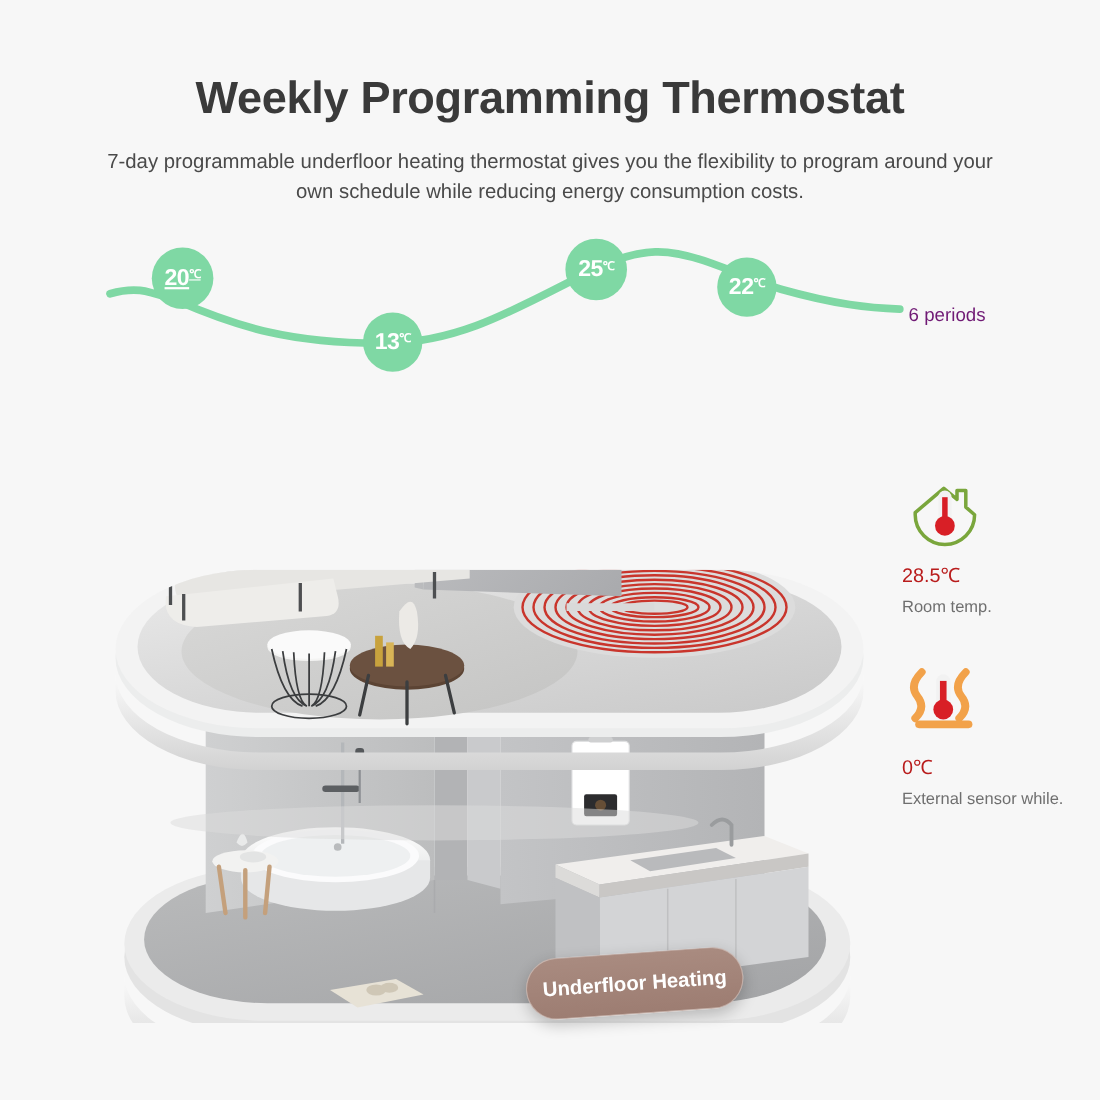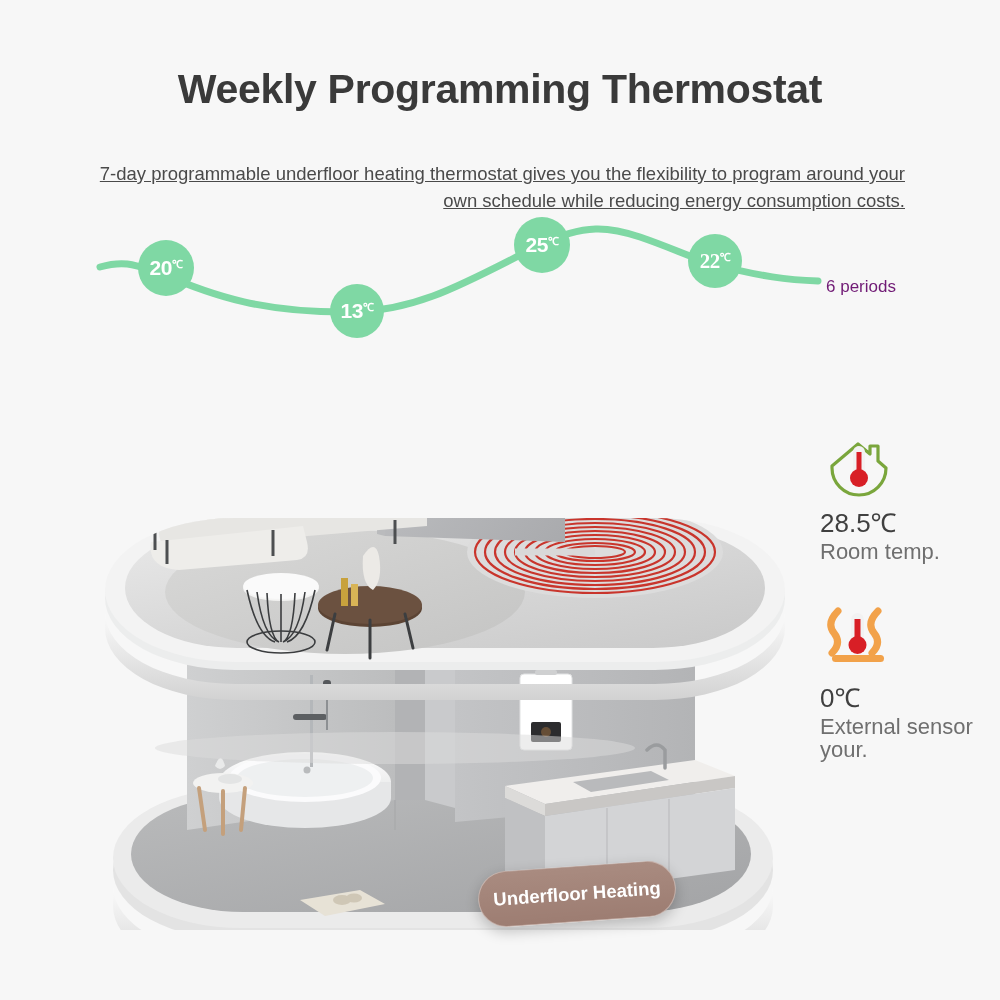--- a/index.html
+++ b/index.html
@@ -10,43 +10,43 @@
     overflow:hidden;position:relative;
   }
   .stage{position:absolute;inset:0;}
 
   
   .title{
     position:absolute;left:0;right:0;top:66px;text-align:center;
     font-size:41px;font-weight:bold;color:#3a3a3a;letter-spacing:-0.3px;
   }
   .subtitle{
-    position:absolute;left:95px;width:810px;top:160px;text-align:right;
-    font-size:18.5px;color:#4a4a4a;line-height:27px;text-decoration:underline;
+    position:absolute;left:95px;width:810px;top:133px;text-align:center;
+    font-size:18.5px;color:#4a4a4a;line-height:27px;
   }
 
   
   .curve-wrap{position:absolute;left:0;top:205px;width:1000px;height:130px;}
   .curve-svg{position:absolute;left:0;top:0;}
   .bubble{
     position:absolute;border-radius:50%;
     background:#7fd8a4;color:#fff;
     display:flex;align-items:center;justify-content:center;
     font-size:21px;font-weight:bold;letter-spacing:-0.5px;
   }
   .bubble .deg{font-size:11px;vertical-align:super;position:relative;top:-5px;left:0px;}
   .periods-label{
     position:absolute;font-size:17px;color:#701a75;
     left:826px;top:277px;white-space:nowrap;
   }
 
   
   .stat{position:absolute;left:820px;width:170px;text-align:left;}
-  .stat-value{font-size:26px;color:#404040;line-height:34px;}
-  .stat-label{font-size:22px;color:#6f6f6f;line-height:23px;}
+  .stat-value{font-size:18px;color:#b91c1c;line-height:34px;}
+  .stat-label{font-size:15px;color:#6f6f6f;line-height:23px;}
   .stat-icon{height:66px;margin-bottom:8px;position:relative;}
 
   
   .illus{position:absolute;left:95px;top:330px;width:700px;height:600px;}
   .illus svg{position:absolute;left:0;top:0;}
 
   .pill{
     position:absolute;border-radius:40px;
     background:linear-gradient(180deg,#a98b80 0%,#9d7d72 100%);
     color:#fff;font-weight:bold;
@@ -70,33 +70,33 @@
   <div class="curve-wrap">
     <svg class="curve-svg" width="1000" height="130" viewBox="0 0 1000 130">
       <path d="M100,62 C125,55 135,60 160,68
                C215,92 265,108 352,107
                C420,106 470,75 540,40
                C585,18 610,22 640,32
                C672,43 690,52 710,58
                C760,72 790,75 818,76" fill="none" stroke="#7fd8a4" stroke-width="7" stroke-linecap="round"></path>
     </svg>
 
-    <div class="bubble" id="bub0" style="left:138px;top:35px;width:56px;height:56px;">
+    <div class="bubble" id="bub0" style="left:138px;top:20px;width:56px;height:56px;text-decoration:underline;">
       <span>20</span>
         <span class="deg">℃</span>
     </div>
     <div class="bubble" id="bub1" style="left:330px;top:79px;width:54px;height:54px;">
       <span>13</span>
         <span class="deg">℃</span>
     </div>
     <div class="bubble" id="bub2" style="left:514px;top:12px;width:56px;height:56px;text-align:center;">
       <span>25</span>
         <span class="deg">℃</span>
     </div>
-    <div class="bubble" id="bub3" style="left:688px;top:29px;width:54px;height:54px;font-family:Liberation Serif, serif;">
+    <div class="bubble" id="bub3" style="left:652px;top:29px;width:54px;height:54px;">
       <span>22</span>
         <span class="deg">℃</span>
     </div>
   </div>
   <div class="periods-label">6 periods</div>
 
   <div class="illus">
     <svg width="700" height="600" viewBox="0 0 700 600">
       <defs>
         <linearGradient id="slabTop" x1="0" y1="0" x2="1" y2="1">
@@ -342,16 +342,16 @@
       <svg width="84" height="68" viewBox="0 0 84 68">
         <path d="M18,4 q-12,12 -4,22 q8,10 -2,20" fill="none" stroke="#f2a24a" stroke-width="7" stroke-linecap="round"></path>
         <path d="M58,4 q-12,12 -4,22 q8,10 -2,20" fill="none" stroke="#f2a24a" stroke-width="7" stroke-linecap="round"></path>
         <rect x="12" y="48" width="52" height="7" rx="3.5" fill="#f2a24a"></rect>
         <rect x="31" y="6" width="13" height="30" rx="6.5" fill="#f2f2f2"></rect>
         <rect x="34.5" y="12" width="6" height="24" fill="#d81f26"></rect>
         <circle cx="37.5" cy="38" r="9" fill="#d81f26"></circle>
       </svg>
     </div>
     <div class="stat-value">0℃</div>
-    <div class="stat-label">External sensor your.</div>
+    <div class="stat-label">External sensor while.</div>
   </div>
 
 </div>
 
 </body></html>

